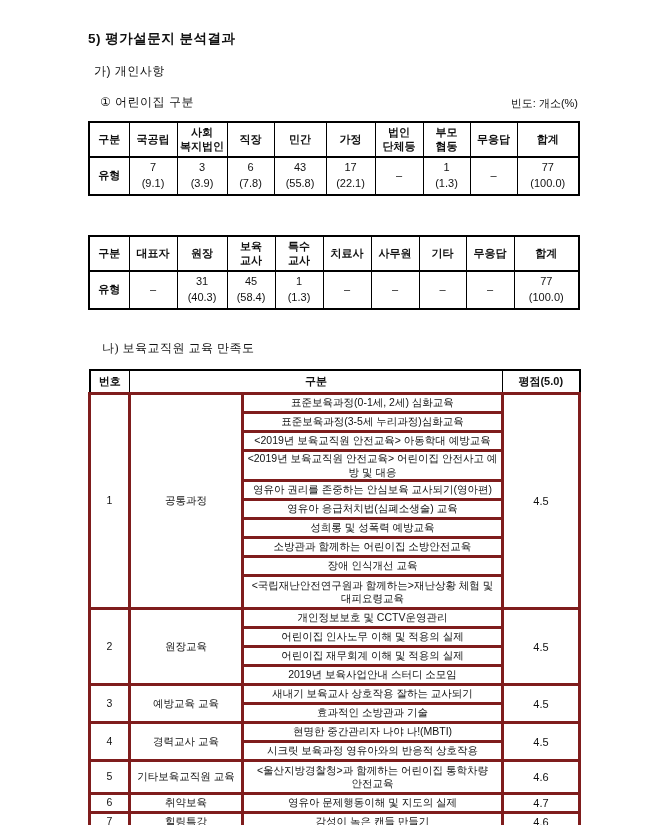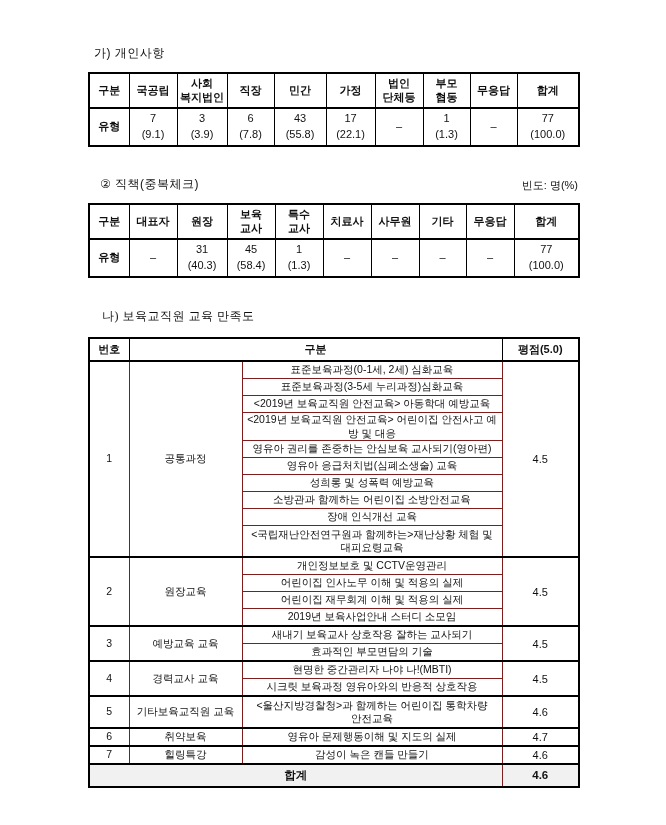--- a/index.html
+++ b/index.html
@@ -26,35 +26,40 @@
   .freq-table th { border: 1px solid #000; border-bottom: 2px solid #000; height: 33px; font-weight: bold; line-height: 1.25; }
   .freq-table td { border: 1px solid #000; height: 36px; line-height: 1.45; }
   .freq-table .rowhead { font-weight: bold; }
 
   .gap1 { height: 29px; }
   .gap2 { height: 30px; }
 
   
   .sat-table { margin-top: 12px; border: 2px solid #000; font-size: 10.5px; }
   .sat-table th { border: 1px solid #000; height: 21px; font-weight: bold; font-size: 11px; }
-  .sat-table td { border: 1px solid #7f1d1d; height: 16px; line-height: 1.3; text-align: center; }
+  .sat-table td { border: 3px solid #7f1d1d; height: 16px; line-height: 1.3; text-align: center; }
   .sat-table .row2 td { height: 30px; margin-left: 12px; }
   .sat-table tr.sec { border-top: 2px solid #000; }
   .sat-table .score { font-size: 11px; }
   .sat-table tr.total { border-top: 2px solid #000; }
   .sat-table tr.total td { background: #f1f1f1; font-weight: bold; height: 21px; font-size: 11.5px; }
 </style>
 </head>
 <body>
 
 <div class="page">
 
+  <div class="doc-title">5) 평가설문지 분석결과</div>
 
   <div class="sub-label">가) 개인사항</div>
 
+  <div class="q-line">
+    <span class="q-title">① 어린이집 구분</span>
+    <span class="freq-note">빈도: 개소(%)</span>
+  </div>
 
   <table class="freq-table">
     <colgroup>
       <col style="width:40px">
         <col style="width:48px">
         <col style="width:50px">
         <col style="width:47px">
         <col style="width:52px">
       <col style="width:49px">
         <col style="width:48px">
@@ -95,24 +100,20 @@
 (1.3)</td>
       <td class="pre">–</td>
       <td class="pre">77
 (100.0)</td>
     </tr>
   </tbody>
     </table>
 
   <div class="gap1"></div>
 
-  <div class="q-line" style="margin-top:0;">
-    <span class="q-title">② 직책(중복체크)</span>
-    <span class="freq-note">빈도: 명(%)</span>
-  </div>
 
   <table class="freq-table">
     <colgroup>
       <col style="width:40px">
         <col style="width:48px">
         <col style="width:50px">
         <col style="width:48px">
         <col style="width:48px">
       <col style="width:48px">
         <col style="width:48px">
@@ -225,21 +226,21 @@
           <td>2019년 보육사업안내 스터디 소모임</td>
         </tr>
 
       <tr class="sec">
         <td rowspan="2">3</td>
         <td rowspan="2">예방교육 교육</td>
         <td>새내기 보육교사 상호작용 잘하는 교사되기</td>
         <td rowspan="2" class="score">4.5</td>
       </tr>
       <tr>
-          <td>효과적인 부모면담의 기술</td>
+          <td>효과적인 소방관과 기술</td>
         </tr>
 
       <tr class="sec">
         <td rowspan="2">4</td>
         <td rowspan="2">경력교사 교육</td>
         <td>현명한 중간관리자 나야 나!(MBTI)</td>
         <td rowspan="2" class="score">4.5</td>
       </tr>
       <tr>
           <td>시크릿 보육과정 영유아와의 반응적 상호작용</td>

